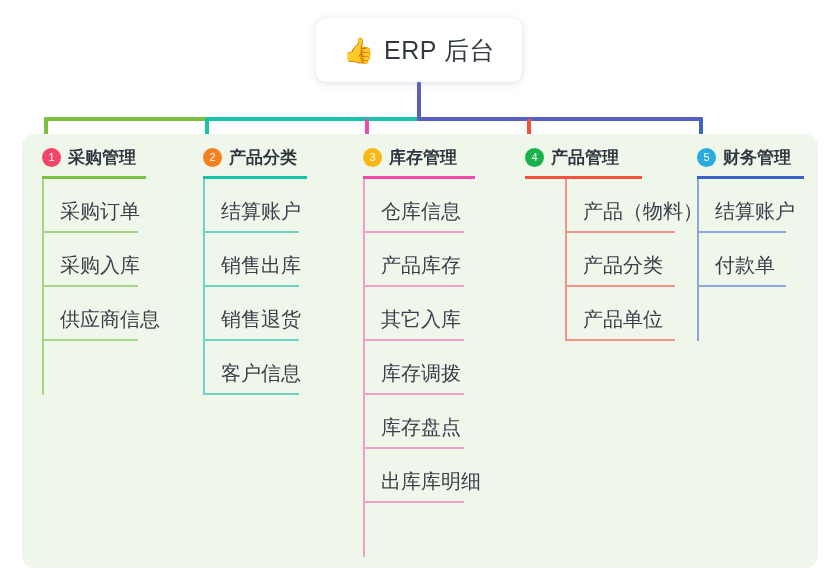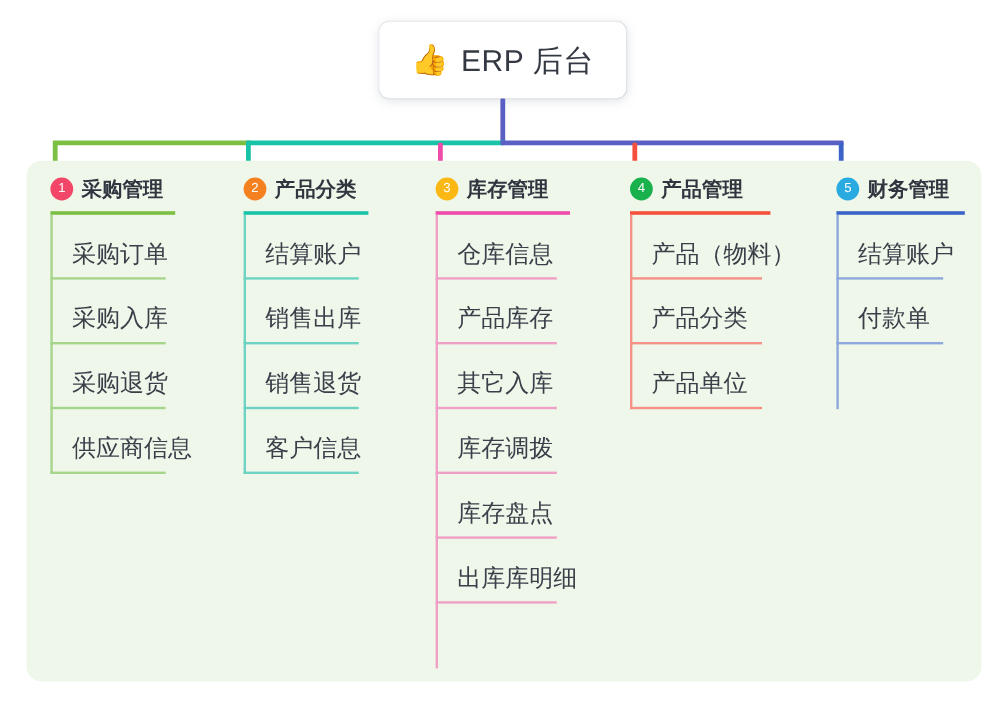--- a/index.html
+++ b/index.html
@@ -177,24 +177,20 @@
         <div class="leaf-trunk" style="height: 216px; background: rgb(168, 213, 140);"></div>
         <div class="leaf">
           <span class="leaf-label">采购订单</span>
           <div class="leaf-underline" style="width: 96px; background: rgb(168, 213, 140);"></div>
         </div>
         <div class="leaf">
           <span class="leaf-label">采购入库</span>
           <div class="leaf-underline" style="width: 96px; background: rgb(168, 213, 140);"></div>
         </div>
         <div class="leaf">
-          <span class="leaf-label">采购退货</span>
-          <div class="leaf-underline" style="width: 96px; background: rgb(168, 213, 140);"></div>
-        </div>
-        <div class="leaf">
           <span class="leaf-label">供应商信息</span>
           <div class="leaf-underline" style="width: 96px; background: rgb(168, 213, 140);"></div>
         </div>
       </div>
     </div>
     <div class="column" style="left: 203px;">
       <div class="col-header">
         <span class="badge" style="background: rgb(245, 128, 32);">2</span>
         <span class="col-title">产品分类</span>
       </div>
@@ -252,21 +248,21 @@
           <div class="leaf-underline" style="width: 101px; background: rgb(239, 160, 198);"></div>
         </div>
       </div>
     </div>
     <div class="column" style="left: 525px;">
       <div class="col-header">
         <span class="badge" style="background: rgb(24, 177, 75);">4</span>
         <span class="col-title">产品管理</span>
       </div>
       <div class="col-rule" style="width: 117px; background: rgb(244, 80, 60);"></div>
-      <div class="leaf-list" style="width: 110px;">
+      <div class="leaf-list" style="width: 110px; margin-left: 40px;">
         <div class="leaf-trunk" style="height: 162px; background: rgb(246, 145, 135);"></div>
         <div class="leaf">
           <span class="leaf-label">产品（物料）</span>
           <div class="leaf-underline" style="width: 110px; background: rgb(246, 145, 135);"></div>
         </div>
         <div class="leaf">
           <span class="leaf-label">产品分类</span>
           <div class="leaf-underline" style="width: 110px; background: rgb(246, 145, 135);"></div>
         </div>
         <div class="leaf">

